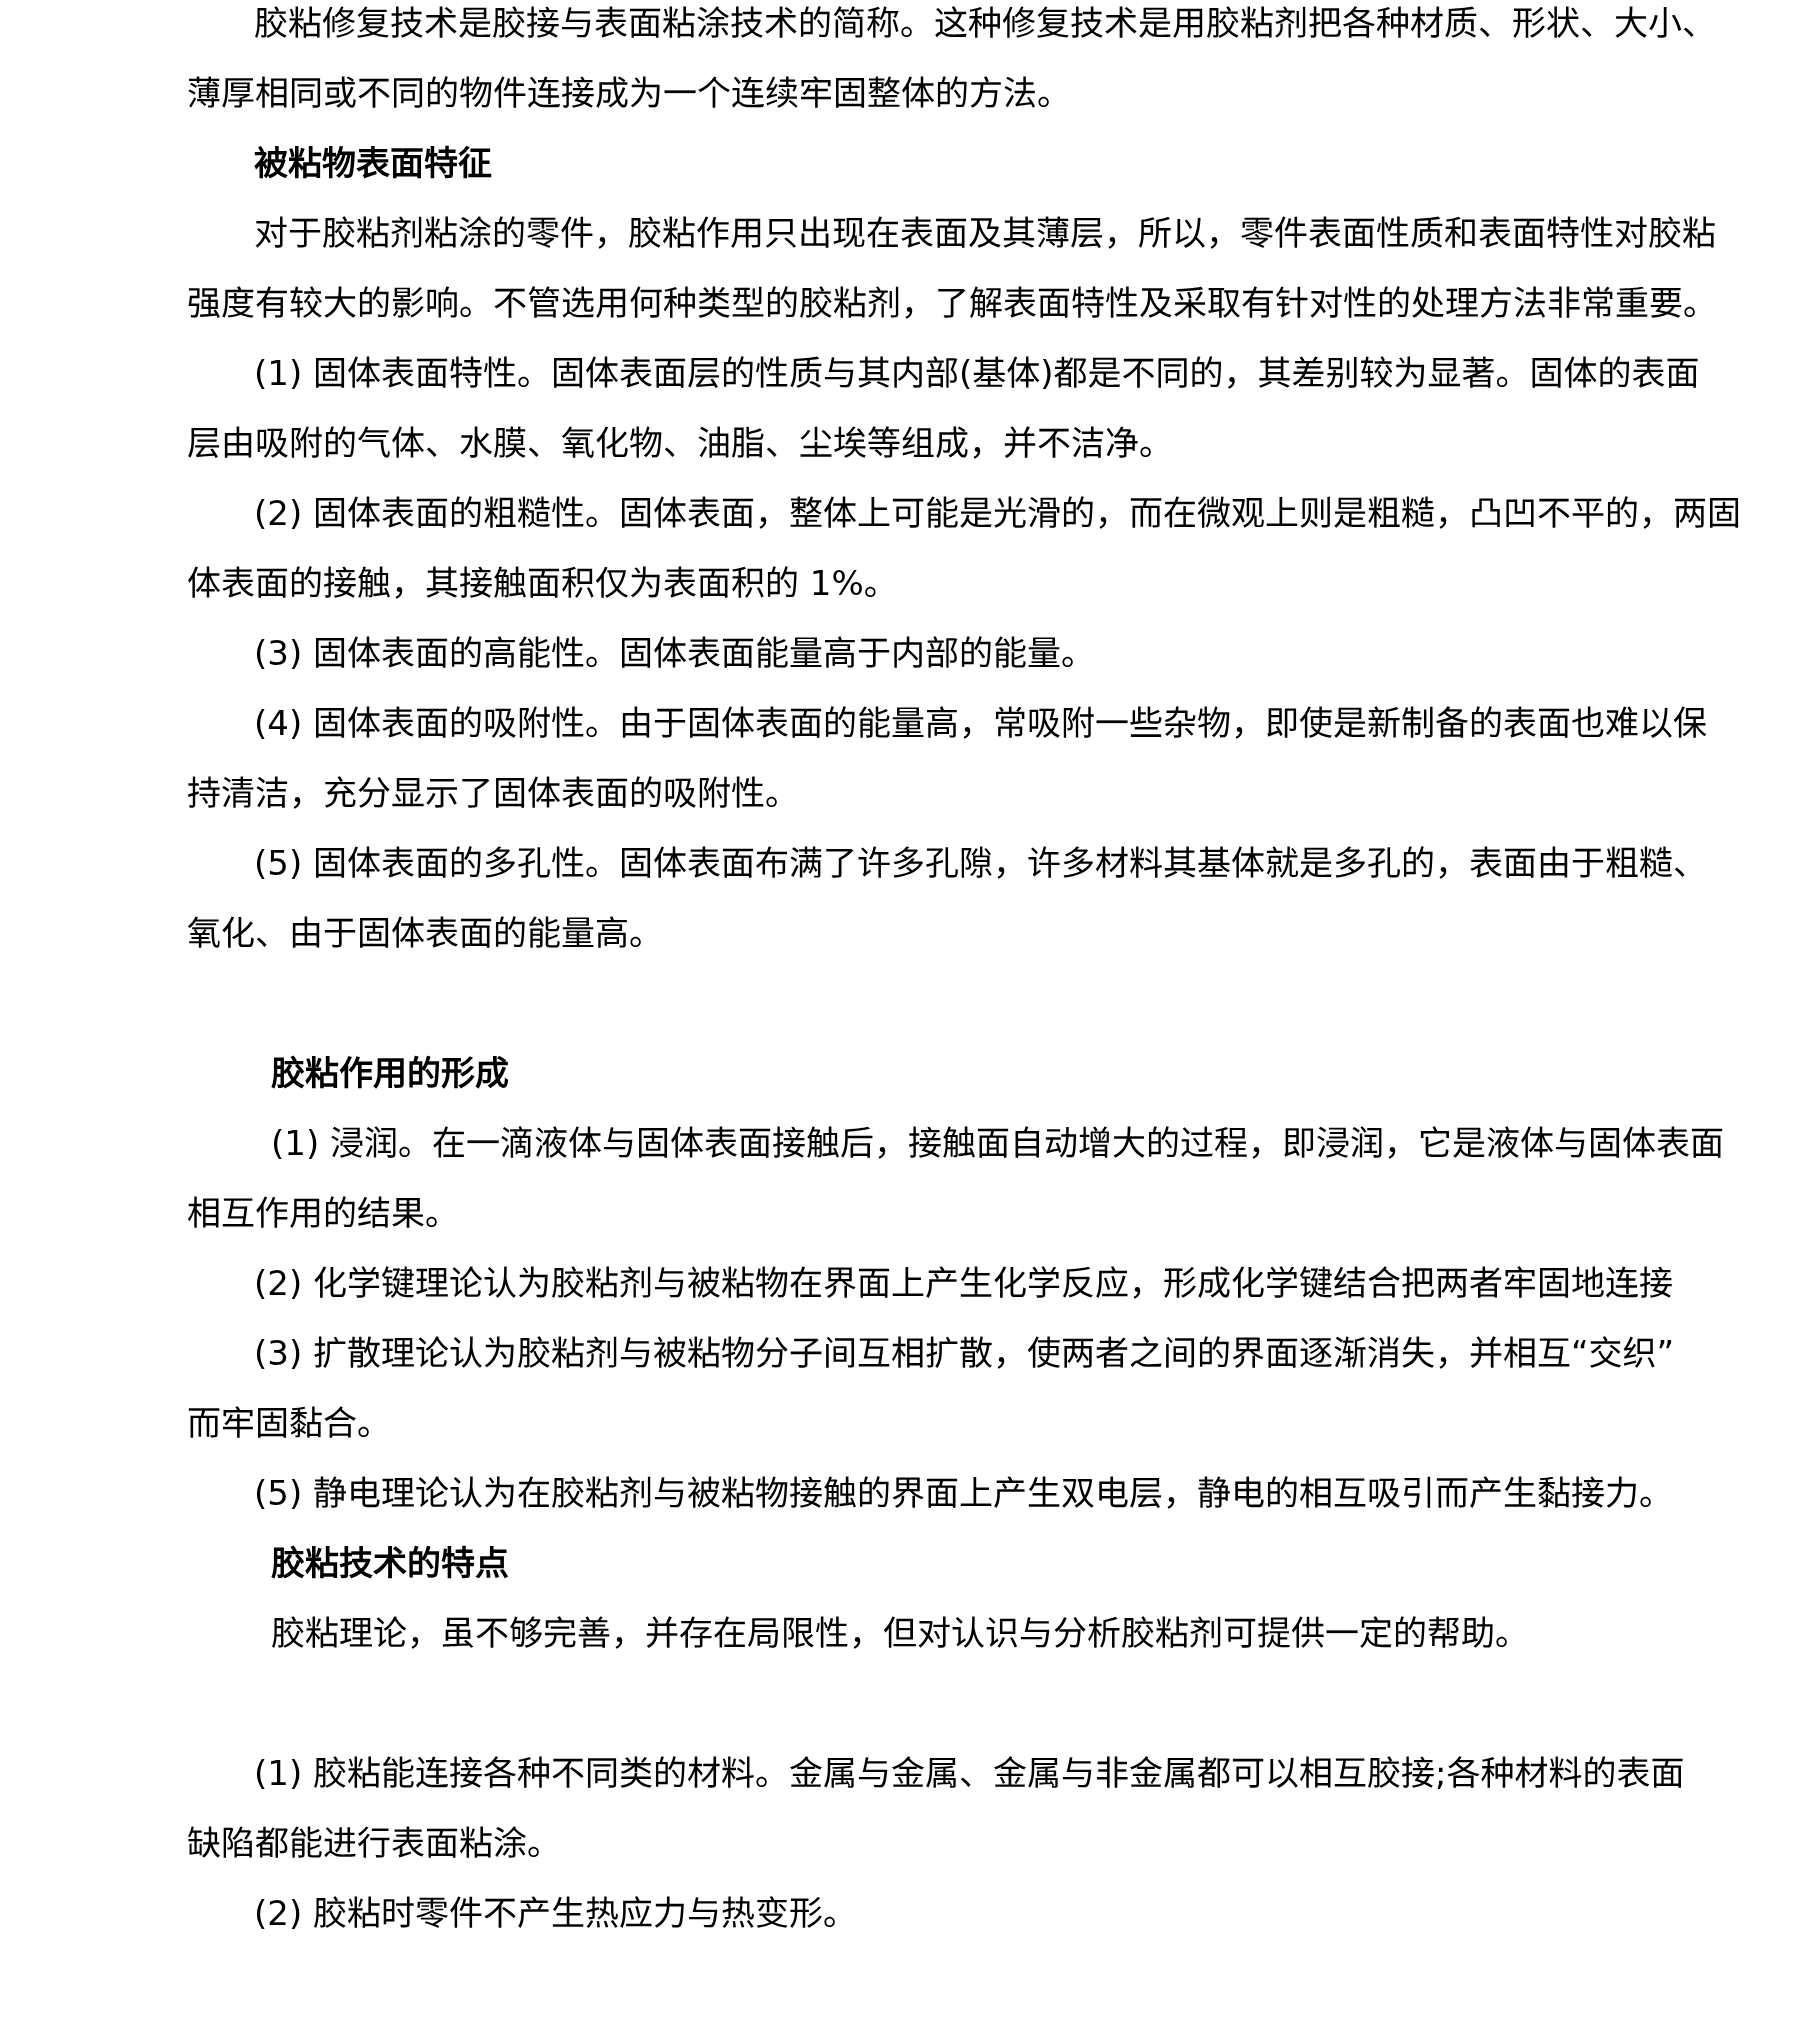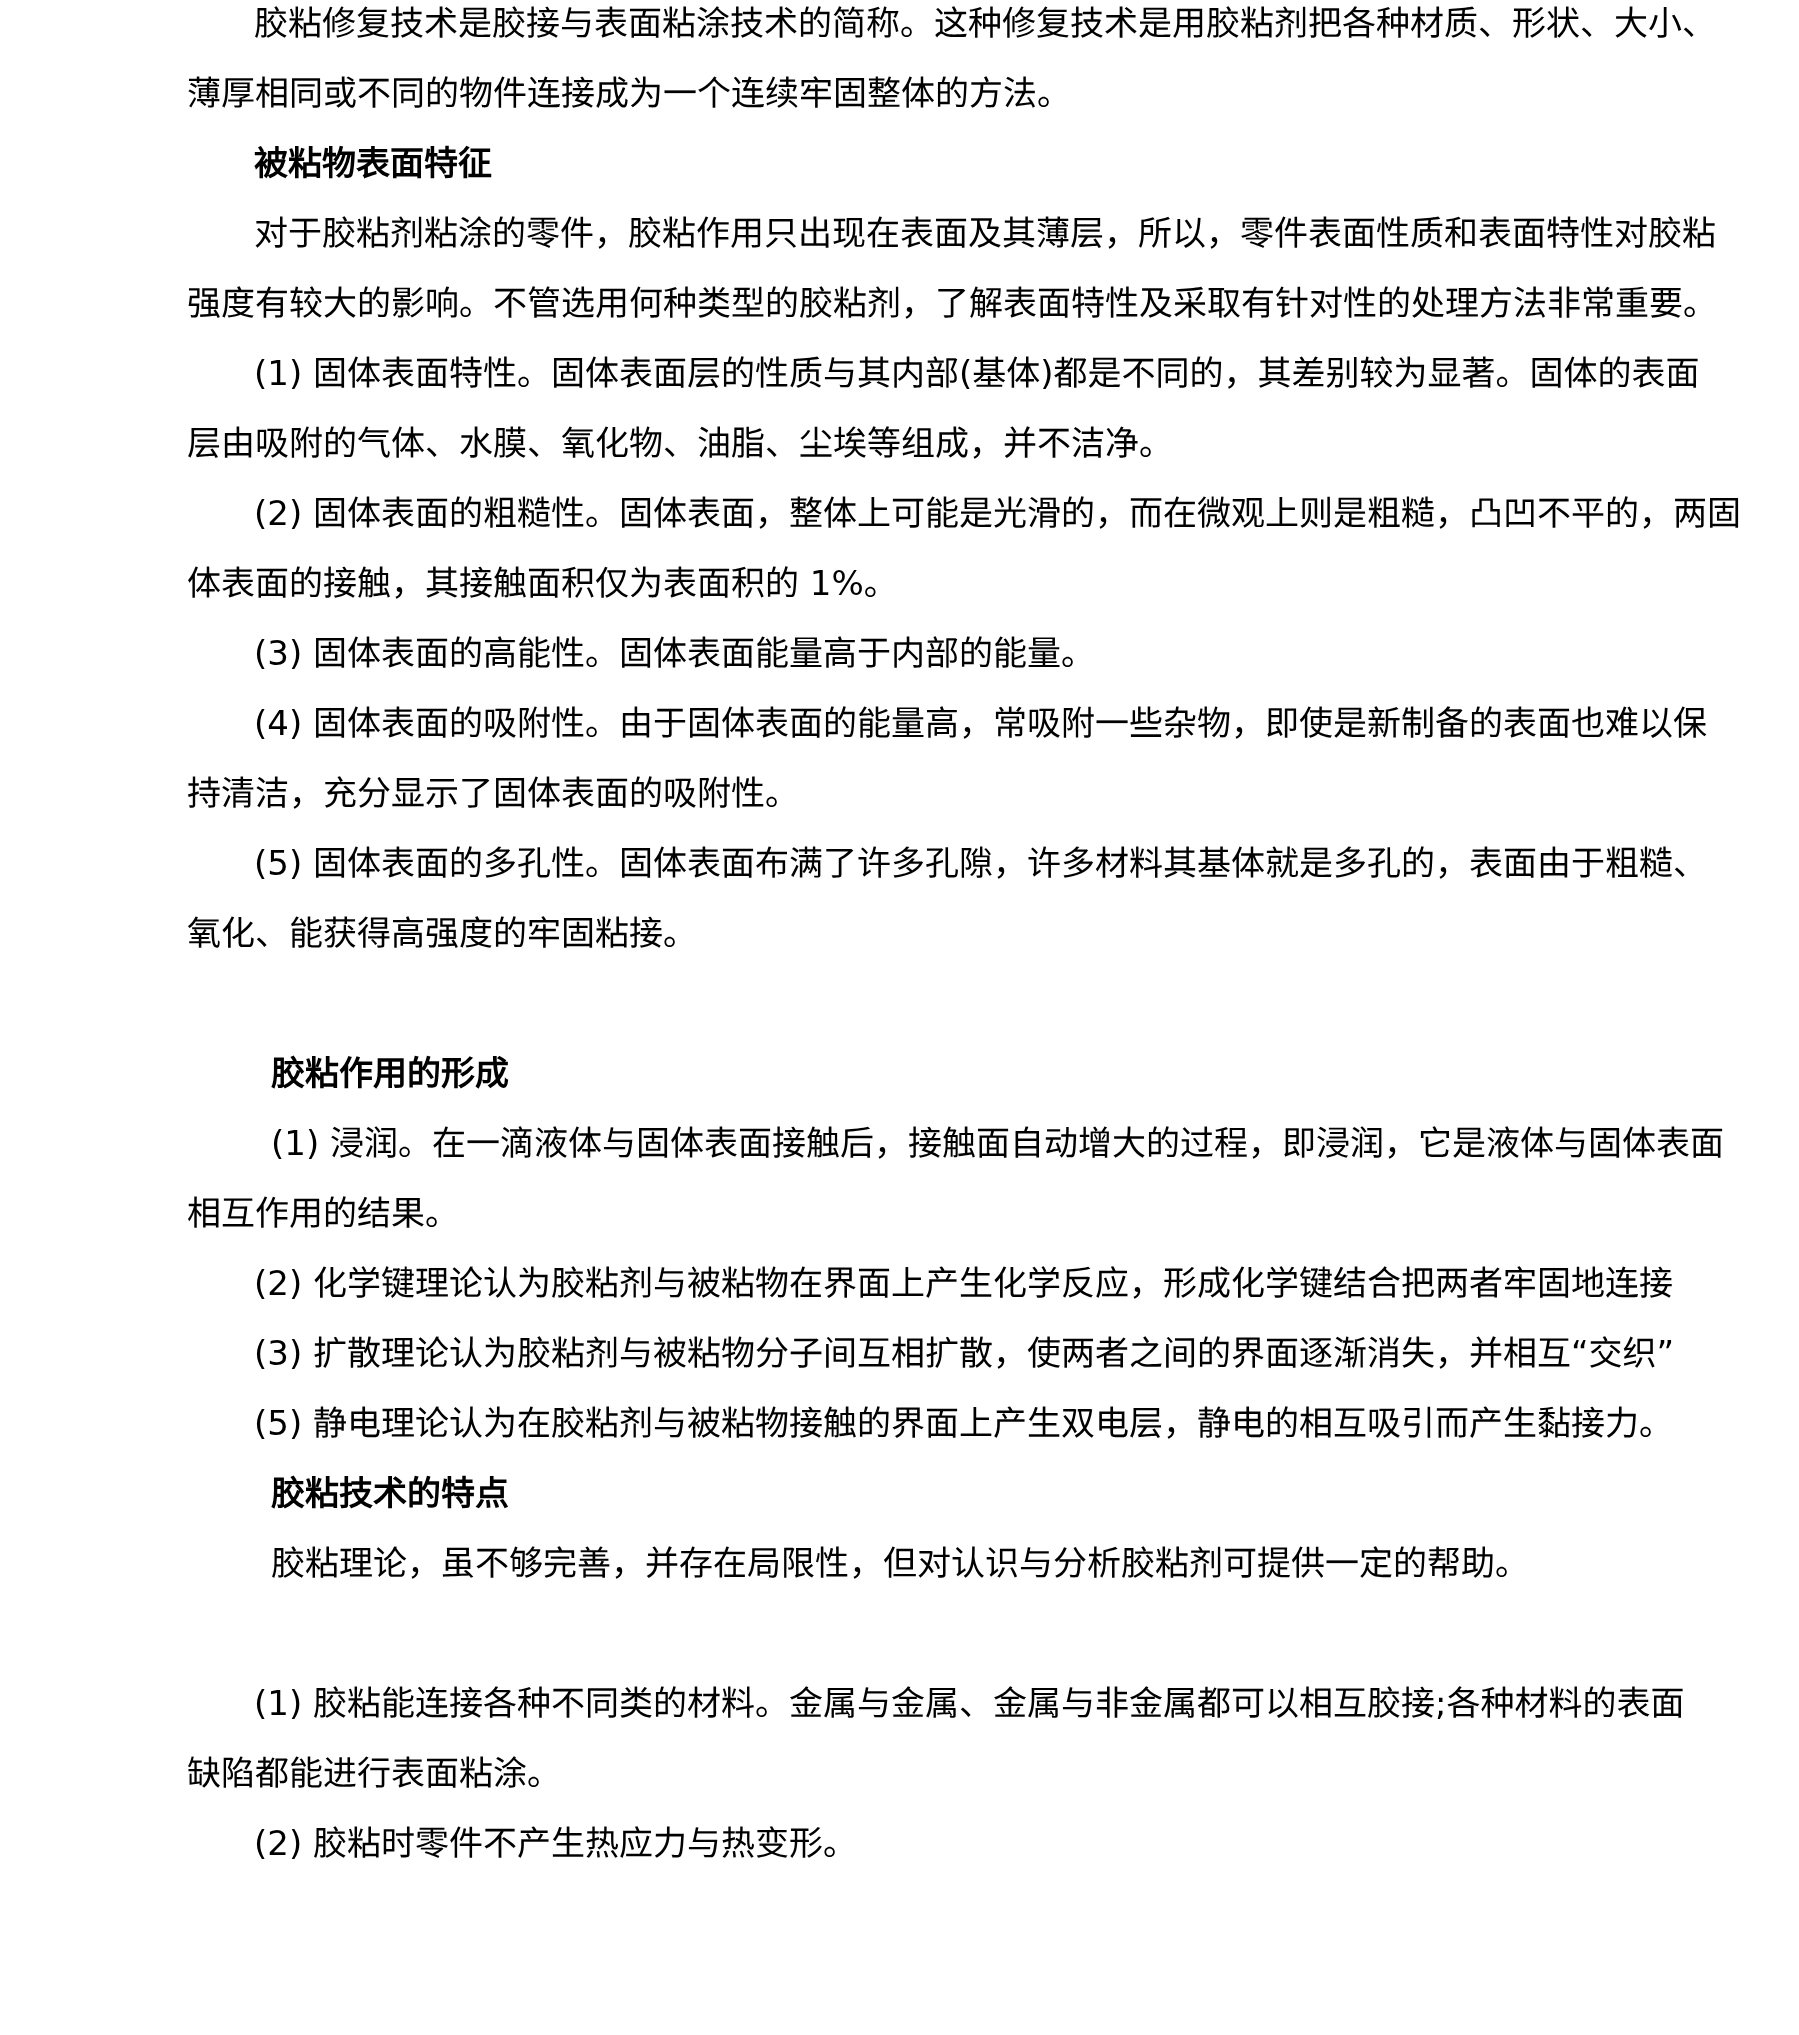--- a/index.html
+++ b/index.html
@@ -46,27 +46,28 @@
       <div class="line i2">对于胶粘剂粘涂的零件，胶粘作用只出现在表面及其薄层，所以，零件表面性质和表面特性对胶粘</div>
       <div class="line">强度有较大的影响。不管选用何种类型的胶粘剂，了解表面特性及采取有针对性的处理方法非常重要。</div>
       <div class="line i2">(1) 固体表面特性。固体表面层的性质与其内部(基体)都是不同的，其差别较为显著。固体的表面</div>
       <div class="line">层由吸附的气体、水膜、氧化物、油脂、尘埃等组成，并不洁净。</div>
       <div class="line i2">(2) 固体表面的粗糙性。固体表面，整体上可能是光滑的，而在微观上则是粗糙，凸凹不平的，两固</div>
       <div class="line">体表面的接触，其接触面积仅为表面积的 1%。</div>
       <div class="line i2">(3) 固体表面的高能性。固体表面能量高于内部的能量。</div>
       <div class="line i2">(4) 固体表面的吸附性。由于固体表面的能量高，常吸附一些杂物，即使是新制备的表面也难以保</div>
       <div class="line">持清洁，充分显示了固体表面的吸附性。</div>
       <div class="line i2">(5) 固体表面的多孔性。固体表面布满了许多孔隙，许多材料其基体就是多孔的，表面由于粗糙、</div>
-      <div class="line">氧化、能获得高强度的牢固粘接。</div>
+      <div class="line">氧化、由于固体表面的能量高。</div>
       <div class="line blank"></div>
       <div class="line h i25">胶粘作用的形成</div>
       <div class="line i25">(1) 浸润。在一滴液体与固体表面接触后，接触面自动增大的过程，即浸润，它是液体与固体表面</div>
       <div class="line">相互作用的结果。</div>
       <div class="line i2">(2) 化学键理论认为胶粘剂与被粘物在界面上产生化学反应，形成化学键结合把两者牢固地连接</div>
       <div class="line i2">(3) 扩散理论认为胶粘剂与被粘物分子间互相扩散，使两者之间的界面逐渐消失，并相互“交织”</div>
+      <div class="line">而牢固黏合。</div>
       <div class="line i2">(5) 静电理论认为在胶粘剂与被粘物接触的界面上产生双电层，静电的相互吸引而产生黏接力。</div>
       <div class="line h i25">胶粘技术的特点</div>
       <div class="line i25">胶粘理论，虽不够完善，并存在局限性，但对认识与分析胶粘剂可提供一定的帮助。</div>
       <div class="line blank"></div>
       <div class="line i2">(1) 胶粘能连接各种不同类的材料。金属与金属、金属与非金属都可以相互胶接;各种材料的表面</div>
       <div class="line">缺陷都能进行表面粘涂。</div>
       <div class="line i2">(2) 胶粘时零件不产生热应力与热变形。</div>
     </div>
 </div>
 

